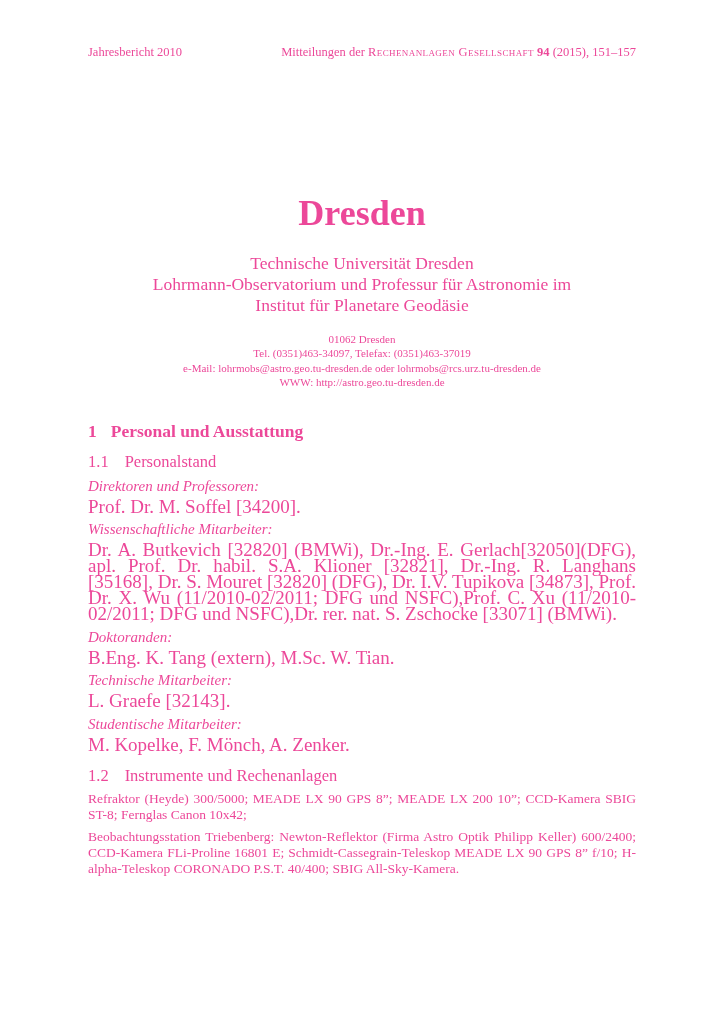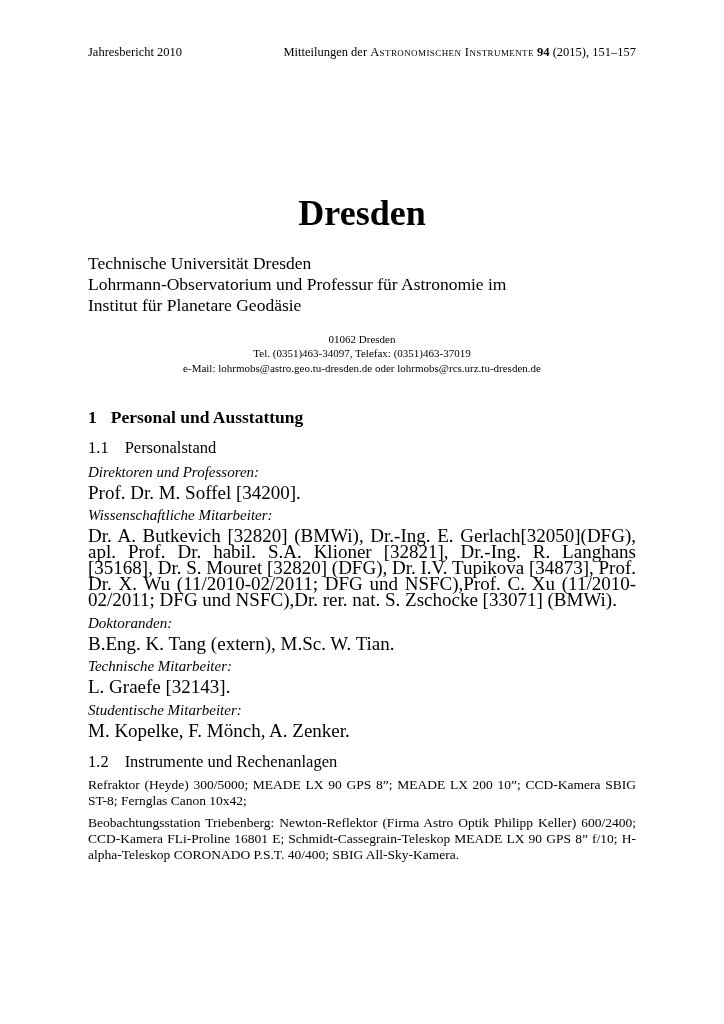--- a/index.html
+++ b/index.html
@@ -5,21 +5,21 @@
   html, body {
     margin: 0;
     padding: 0;
     background: #ffffff;
   }
   .page {
     position: relative;
     width: 724px;
     height: 1024px;
     background: #ffffff;
-    color: #000000;
+    color: #ec4899;
     font-family: "Liberation Serif", "DejaVu Serif", serif;
     overflow: hidden;
   }
   .content {
     position: absolute;
     left: 88px;
     top: 0;
     width: 548px;
   }
   
@@ -40,20 +40,21 @@
   
   .doc-title {
     margin-top: 138px;
     text-align: center;
     font-size: 36px;
     font-weight: bold;
     line-height: 32px;
   }
   .subtitle {
     margin-top: 19px;
+    text-align: center;
     font-size: 17.5px;
     line-height: 21px;
   }
   .address {
     margin-top: 16px;
     text-align: center;
     font-size: 11px;
     line-height: 14.3px;
   }
   .address div { white-space: nowrap; }
@@ -97,35 +98,36 @@
   }
 </style>
 </head>
 <body>
 
 <div class="page">
   <div class="content">
 
     <div class="running-head">
       <span>Jahresbericht 2010</span>
-      <span><span>Mitteilungen der </span><span class="sc">Astronomischen Instrumente</span>&nbsp;<span class="vol">94</span>&nbsp;<span>(2015), 151–157</span></span>
+      <span><span>Mitteilungen der </span><span class="sc">Rechenanlagen Gesellschaft</span>&nbsp;<span class="vol">94</span>&nbsp;<span>(2015), 151–157</span></span>
     </div>
 
     <h1 class="doc-title">Dresden</h1>
 
     <div class="subtitle">
       <div>Technische Universität Dresden</div>
       <div>Lohrmann-Observatorium und Professur für Astronomie im</div>
       <div>Institut für Planetare Geodäsie</div>
     </div>
 
     <div class="address">
       <div>01062 Dresden</div>
       <div>Tel. (0351)463-34097, Telefax: (0351)463-37019</div>
       <div>e-Mail: lohrmobs@astro.geo.tu-dresden.de oder lohrmobs@rcs.urz.tu-dresden.de</div>
+      <div>WWW: http://astro.geo.tu-dresden.de</div>
     </div>
 
     <h2 class="sec-heading"><span class="sec-num">1</span><span>Personal und Ausstattung</span></h2>
 
     <h3 class="sub-heading"><span class="sec-num">1.1</span><span>Personalstand</span></h3>
 
     <p class="role">Direktoren und Professoren:</p>
     <p class="names">Prof. Dr. M. Soffel [34200].</p>
 
     <p class="role">Wissenschaftliche Mitarbeiter:</p>

